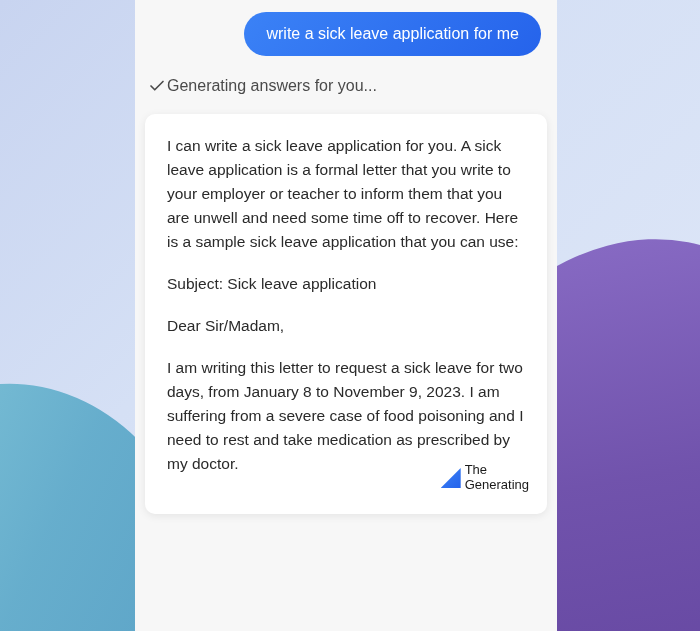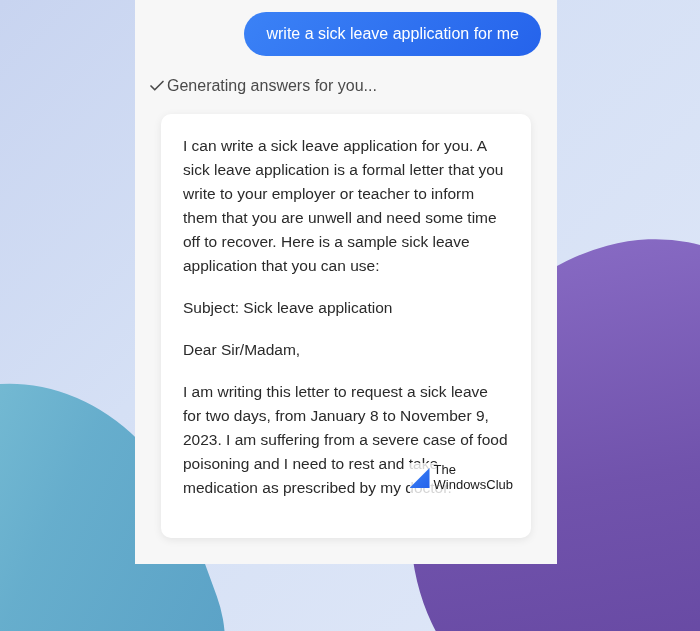--- a/index.html
+++ b/index.html
@@ -39,21 +39,21 @@
       background: linear-gradient(135deg, #7ec8d8 0%, #5aa8c8 50%, #4a98c0 100%);
       border-radius: 40% 50% 30% 50%;
       transform: rotate(-20deg);
       opacity: 0.9;
     }
     .chat-panel {
       position: absolute;
       left: 135px;
       top: 0;
       width: 422px;
-      height: 564px;
+      height: 631px;
       background: #f7f7f7;
       display: flex;
       flex-direction: column;
       padding: 12px 0;
     }
     .user-message-row {
       display: flex;
       justify-content: flex-end;
       padding: 0 16px 16px;
     }
@@ -80,21 +80,21 @@
     }
     .checkmark-icon svg {
       width: 18px;
       height: 18px;
     }
     .status-text {
       color: #4a4a4a;
       font-size: 16px;
     }
     .response-card {
-      margin: 0 26px;
+      margin: 0 10px;
       background: #ffffff;
       border-radius: 10px;
       box-shadow: 0 2px 8px rgba(0,0,0,0.08);
       padding: 20px 22px;
       overflow: hidden;
       position: relative;
     }
     .response-para {
       color: #2a2a2a;
       font-size: 15.5px;
@@ -152,18 +152,18 @@
   <div class="response-card">
     <p class="response-para">I can write a sick leave application for you. A sick leave application is a formal letter that you write to your employer or teacher to inform them that you are unwell and need some time off to recover. Here is a sample sick leave application that you can use:</p>
     <p class="response-para">Subject: Sick leave application</p>
     <p class="response-para">Dear Sir/Madam,</p>
     <p class="response-para">I am writing this letter to request a sick leave for two days, from January 8 to November 9, 2023. I am suffering from a severe case of food poisoning and I need to rest and take medication as prescribed by my doctor.</p>
 
     <div class="watermark">
       <div class="watermark-icon"></div>
       <div class="watermark-text">
         <div>The</div>
-        <div>WindowsClub</div>
+        <div>Generating</div>
       </div>
     </div>
   </div>
 
 </div>
 
 </body></html>

